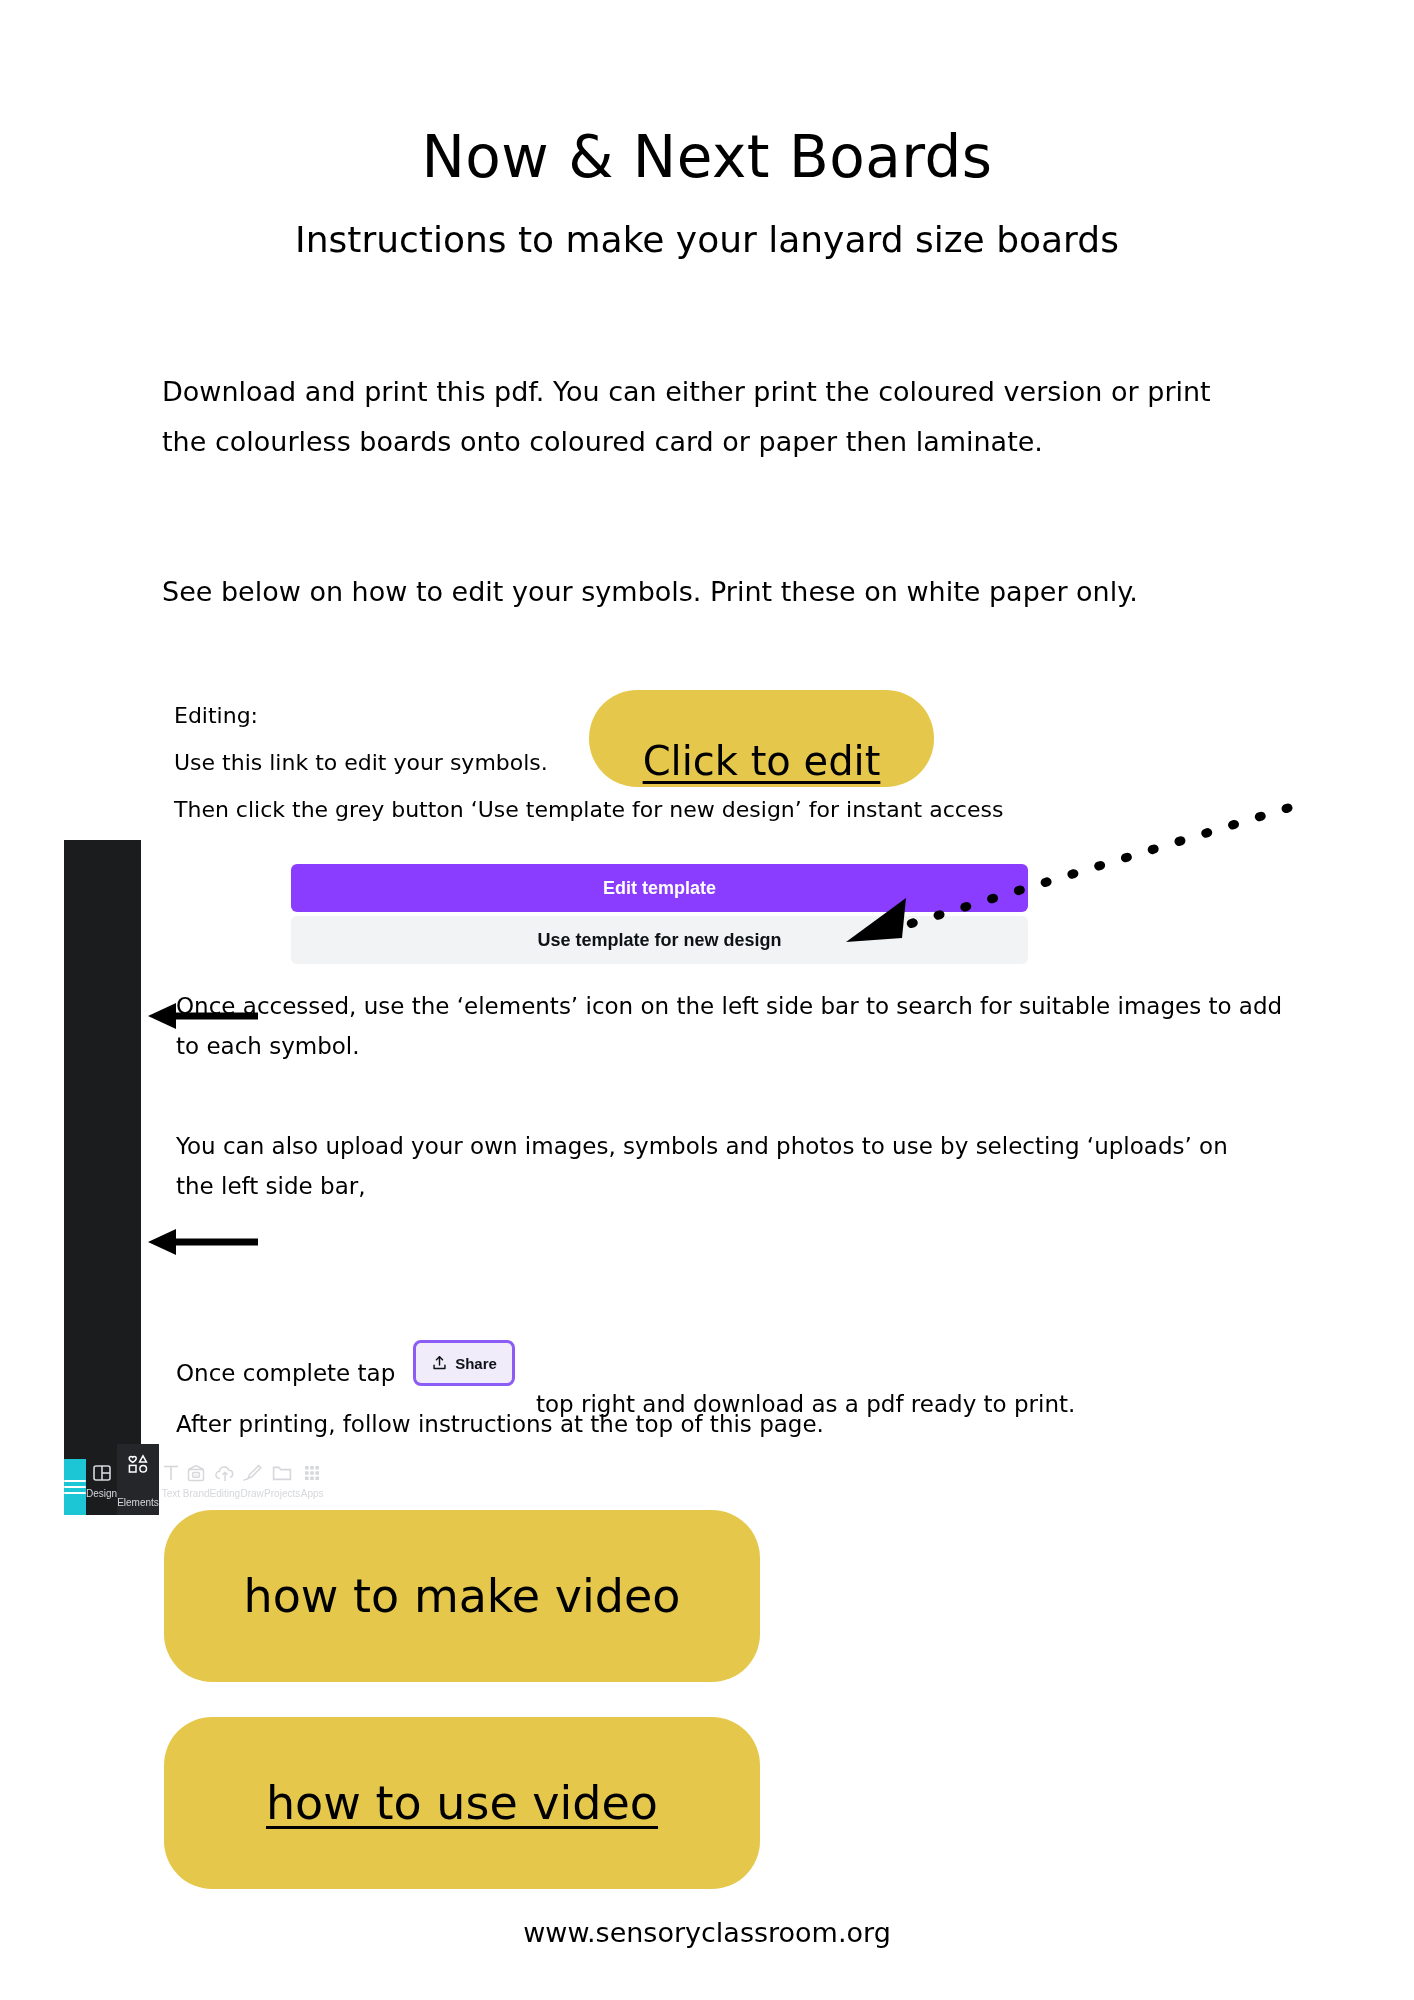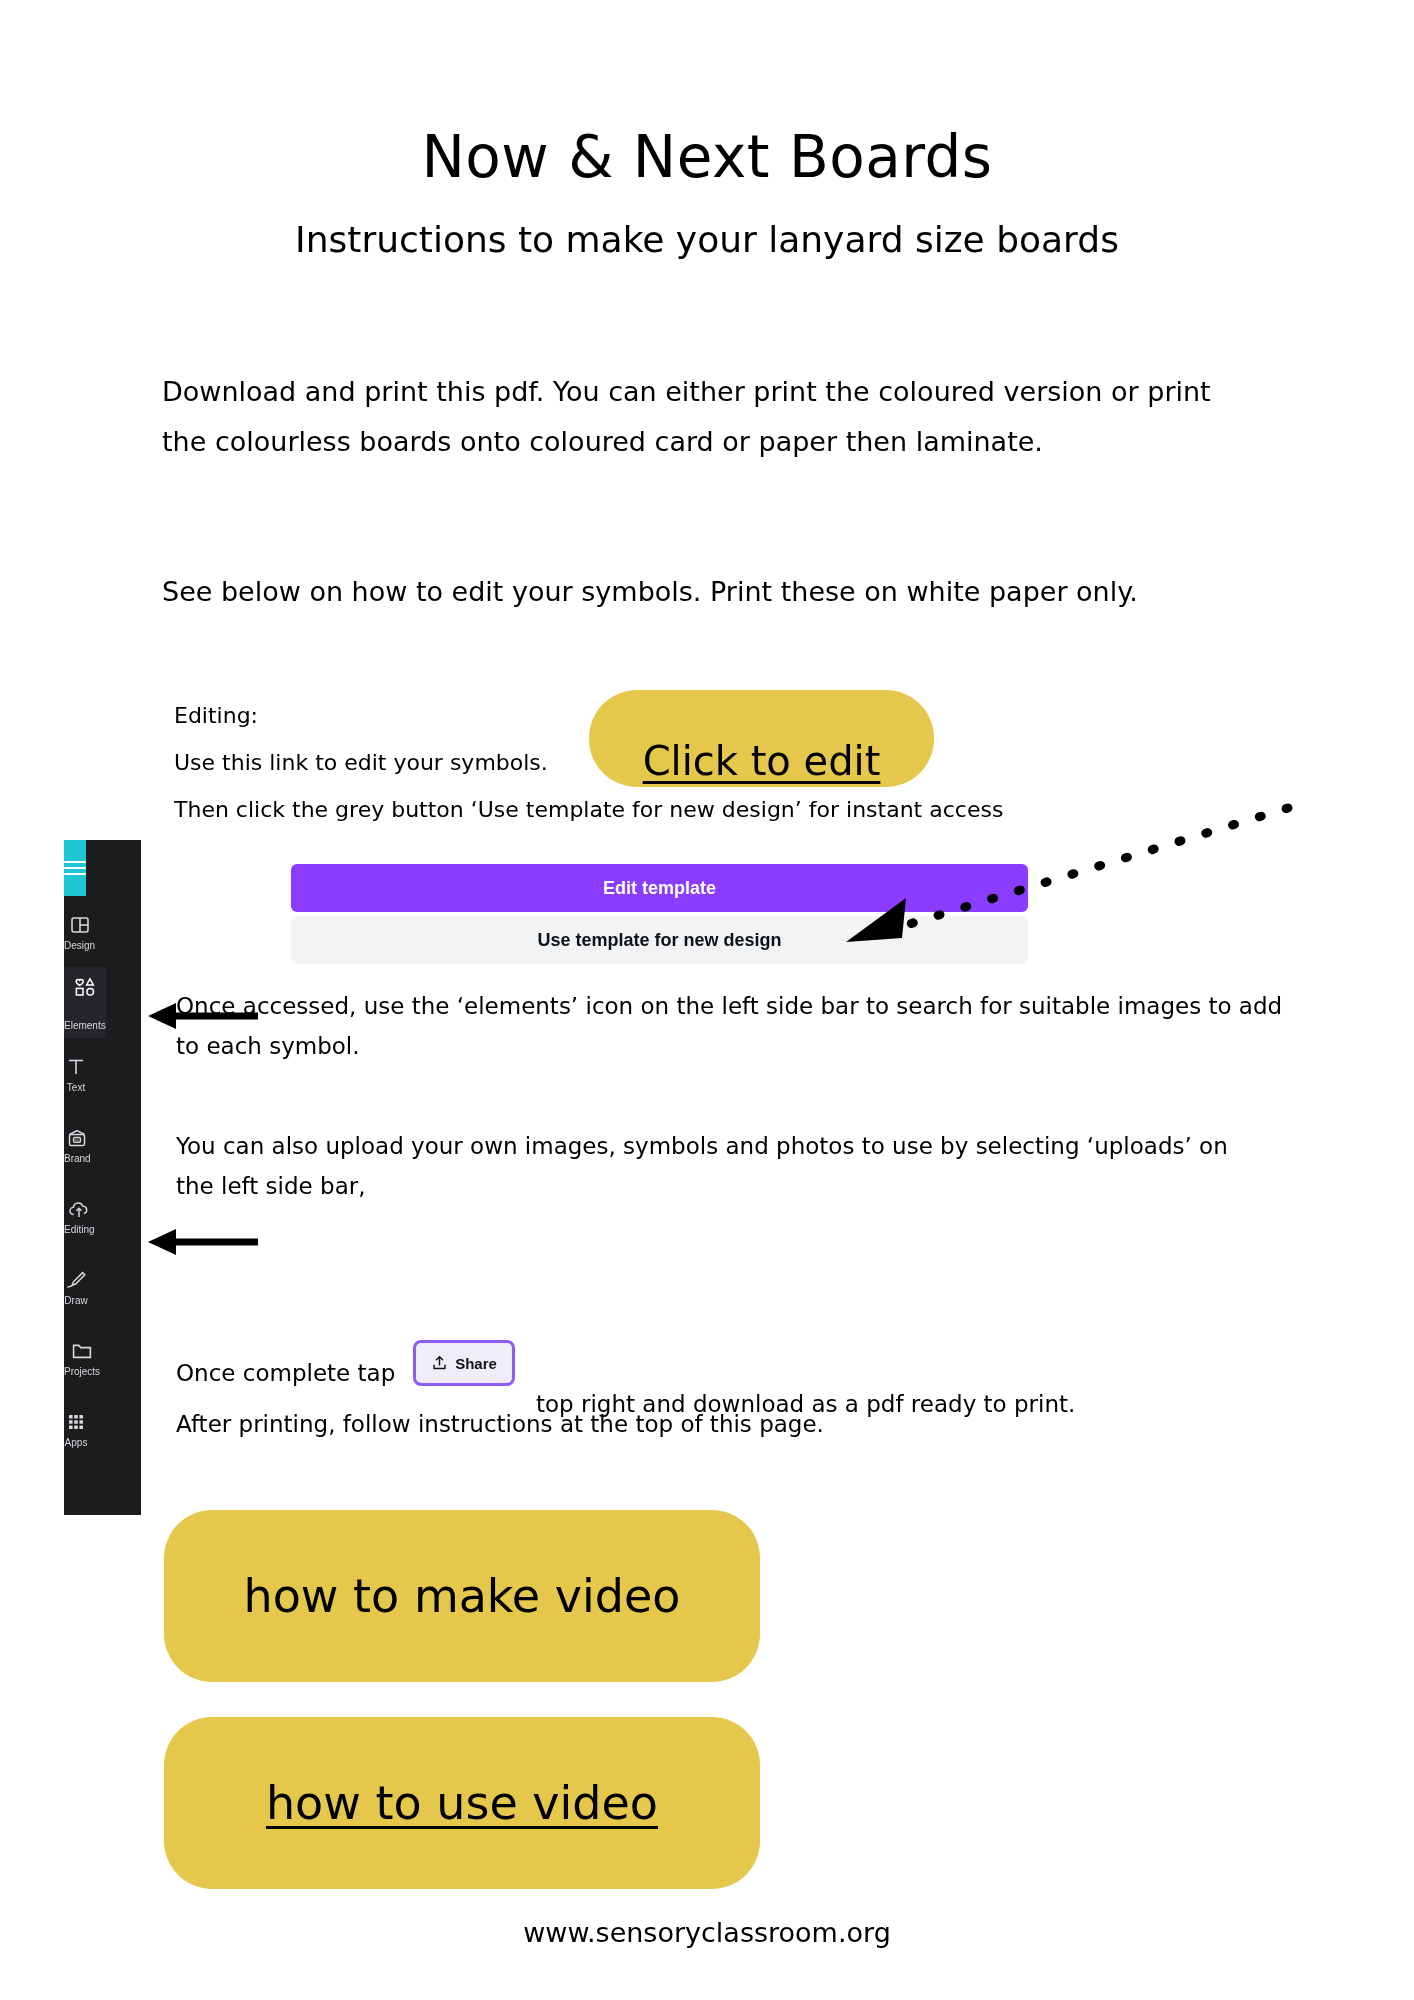--- a/index.html
+++ b/index.html
@@ -114,22 +114,22 @@
     pointer-events: none;
   }
 
   
   #canva-sidebar {
     position: absolute;
     left: 64px; top: 840px;
     width: 77px; height: 675px;
     background: #1b1c1e;
     display: flex;
-    flex-direction: column;
-    align-items: flex-start;
+    flex-direction: row;
+    align-items: flex-end;
   }
   #sidebar-hamburger {
     height: 56px;
     background: #1cc6d4;
     display: flex;
     align-items: center;
     justify-content: center;
   }
   #sidebar-hamburger .bars { width: 22px; }
   #sidebar-hamburger .bars span {

